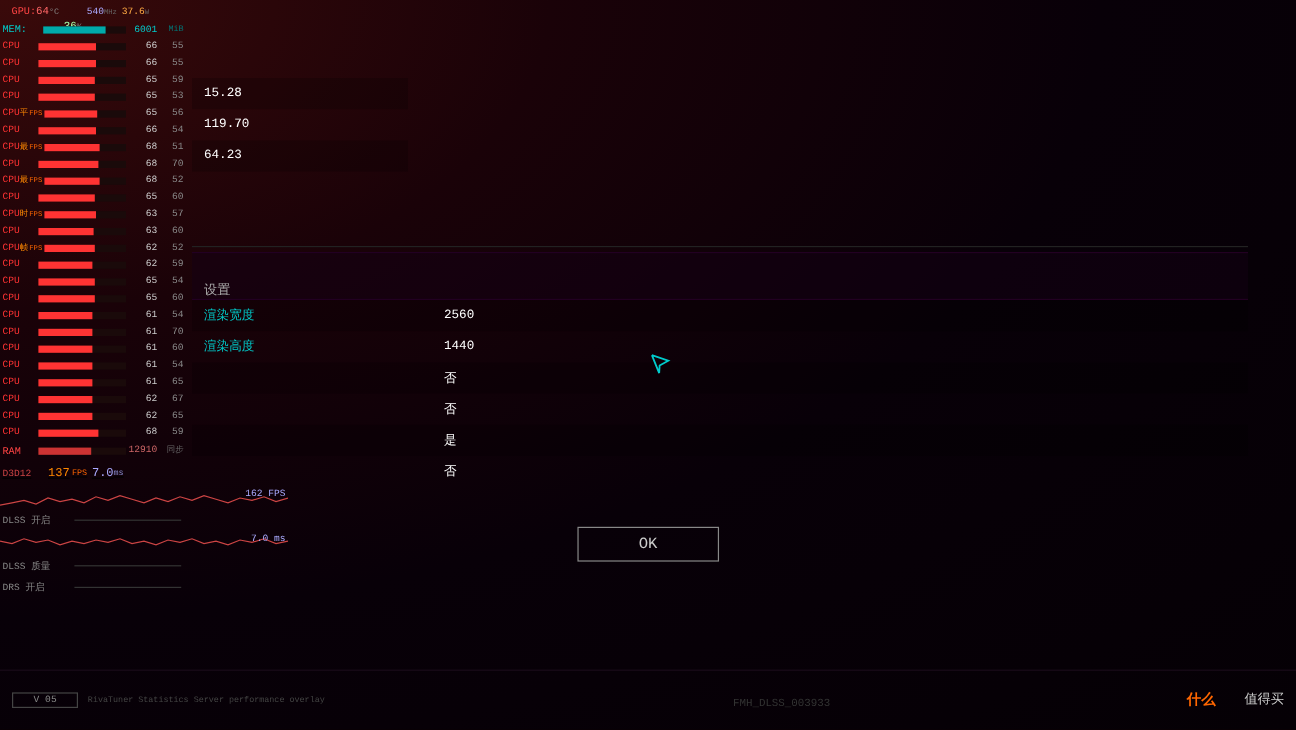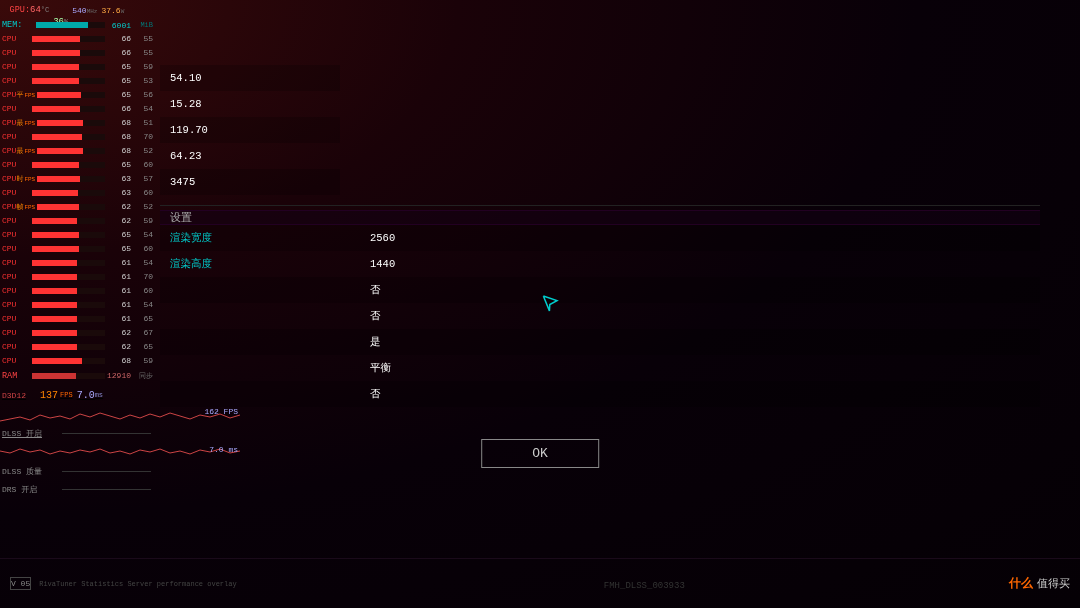--- a/index.html
+++ b/index.html
@@ -204,22 +204,22 @@
     }
 
     .st-value {
       color: #ffffff;
       font-size: 10.5px;
     }
 
     
     .st-section {
       display: flex;
-      align-items: center;
-      height: 15px;
+      align-items: flex-end;
+      height: 40px;
       padding: 0 10px;
       background: rgba(20,0,20,0.5);
       border-top: 1px solid #220022;
       border-bottom: 1px solid #220022;
     }
     .st-section-title {
       color: #aaaaaa;
       font-size: 11px;
     }
 
@@ -482,21 +482,21 @@
 
   <div style="position:relative;height:22px;width:240px;overflow:hidden;">
     <svg width="240" height="22">
       <polyline points="0,18 10,16 20,14 30,17 40,12 50,15 60,13 70,16 80,11 90,14 100,10 110,13 120,16 130,12 140,15 150,11 160,14 170,10 180,13 190,16 200,12 210,14 220,11 230,15 240,12" fill="none" stroke="#cc4444" stroke-width="1"></polyline>
     </svg>
     <span style="position:absolute;right:2px;top:4px;color:#aaaaff;font-size:8px;">162 FPS</span>
   </div>
 
   <div>
     <div class="dlss-row" style="padding:0 2px;">
-      <span class="dlss-label" style="color:#888888;font-size:8px;min-width:58px;text-decoration:underline;">DLSS 开启</span>
+      <span class="dlss-label" style="color:#888888;font-size:8px;min-width:58px;">DLSS 开启</span>
       <div style="flex:1;height:1px;background:#333333;margin:0 2px;"></div>
     </div>
     <div style="position:relative;height:22px;width:240px;">
       <svg width="240" height="22">
         <polyline points="0,10 10,12 20,8 30,11 40,9 50,13 60,10 70,12 80,9 90,11 100,8 110,12 120,10 130,13 140,9 150,11 160,8 170,12 180,10 190,13 200,9 210,11 220,8 230,12 240,10" fill="none" stroke="#cc4444" stroke-width="1"></polyline>
       </svg>
       <span style="position:absolute;right:2px;top:4px;color:#aaaaff;font-size:8px;">7.0 ms</span>
     </div>
     <div class="dlss-row" style="padding:0 2px;">
       <span class="dlss-label" style="color:#888888;font-size:8px;min-width:58px;">DLSS 质量</span>
@@ -509,33 +509,27 @@
   </div>
 
 </div>
 
 <div class="main-area">
 
   <div class="settings-table">
 
     <div style="position:absolute;left:0;top:0;width:180px;">
       <div class="st-row">
-        <span class="st-value">54.10</span>
-      </div>
-      <div class="st-row">
         <span class="st-value">15.28</span>
       </div>
       <div class="st-row">
         <span class="st-value">119.70</span>
       </div>
       <div class="st-row">
         <span class="st-value">64.23</span>
-      </div>
-      <div class="st-row">
-        <span class="st-value">3475</span>
       </div>
     </div>
 
     <div class="center-line" style="top:140px;left:0;right:0;"></div>
 
     <div class="st-section" style="margin-top:145px;">
       <span class="st-section-title">设置</span>
     </div>
 
     <div>
@@ -551,24 +545,20 @@
         <span class="st-label"></span>
         <span class="st-value">否</span>
       </div>
       <div class="st-row">
         <span class="st-label"></span>
         <span class="st-value">否</span>
       </div>
       <div class="st-row">
         <span class="st-label"></span>
         <span class="st-value">是</span>
-      </div>
-      <div class="st-row">
-        <span class="st-label"></span>
-        <span class="st-value">平衡</span>
       </div>
       <div class="st-row">
         <span class="st-label"></span>
         <span class="st-value">否</span>
       </div>
     </div>
 
   </div>
 
   <div class="ok-btn-container">
@@ -578,23 +568,23 @@
 </div>
 
 <div class="cursor-arrow">
   <svg width="24" height="24" viewBox="0 0 24 24" fill="none" stroke="#00cccc" stroke-width="1.5">
     <polyline points="6,4 18,12 10,14 8,20 6,4"></polyline>
   </svg>
 </div>
 
 <div class="bottom-bar">
   <div style="display:flex;align-items:center;gap:8px;">
-    <span class="bottom-logo" style="color:#888;font-size:8px;border:1px solid #444;padding:1px 0;">V 05</span>
+    <span class="bottom-logo" style="color:#888;font-size:8px;border:1px solid #444;padding:1px 17px;">V 05</span>
     <span class="bottom-logo" style="color:#444;font-size:7px;max-width:300px;">RivaTuner Statistics Server performance overlay</span>
   </div>
   <div>
     <span class="bottom-watermark" style="color:#333;font-size:9px;margin-left:43px;">FMH_DLSS_003933</span>
   </div>
-  <div style="display:flex;align-items:center;gap:4px;">
+  <div style="display:flex;gap:4px;">
     <span style="color:#ff6600;font-size:12px;font-weight:bold;">什么</span>
-    <span style="color:#cccccc;font-size:11px;">值得买</span>
+    <span style="color:#cccccc;font-size:11px;margin-left:20px;">值得买</span>
   </div>
 </div>
 
 </body></html>

